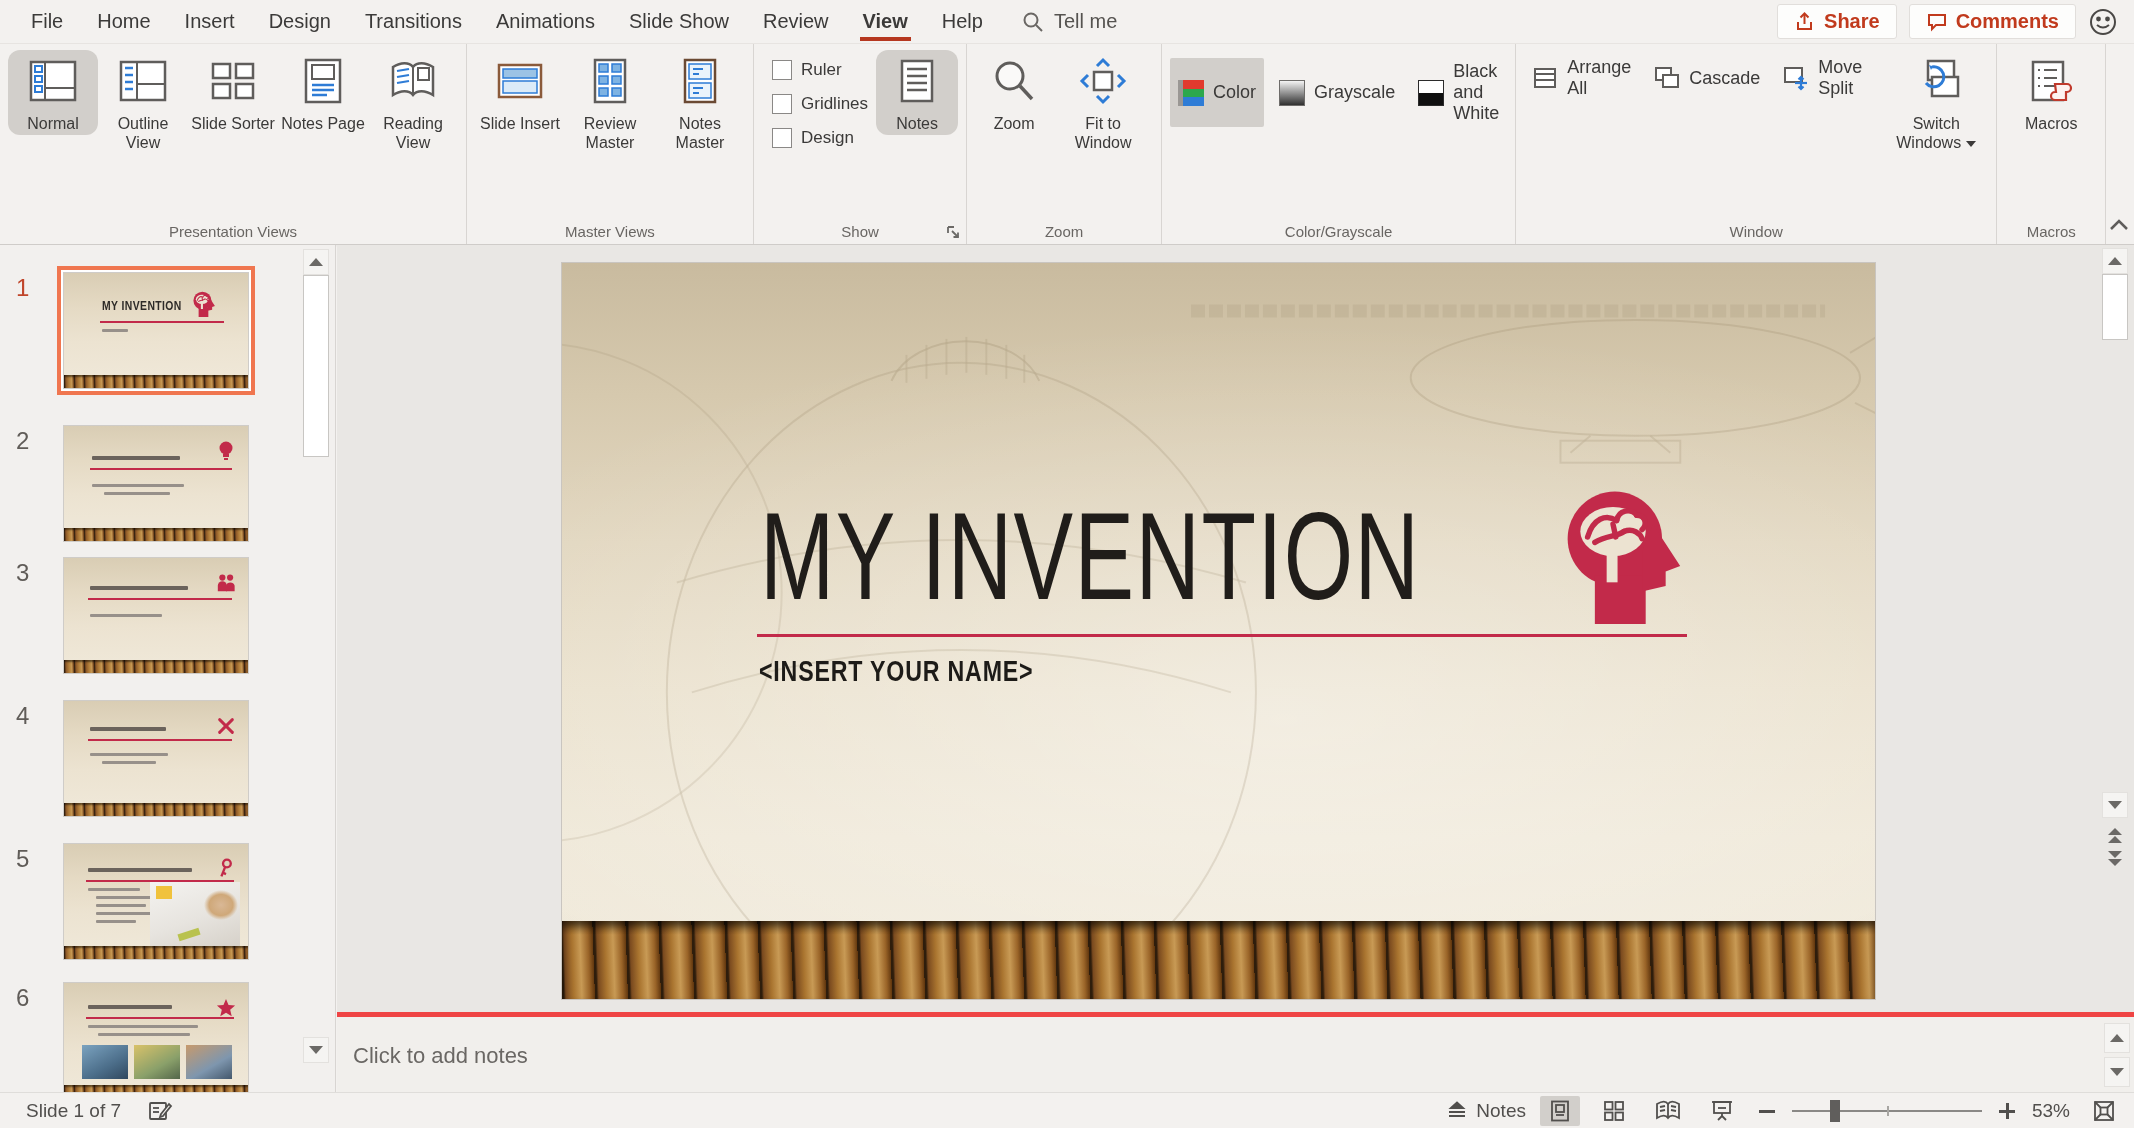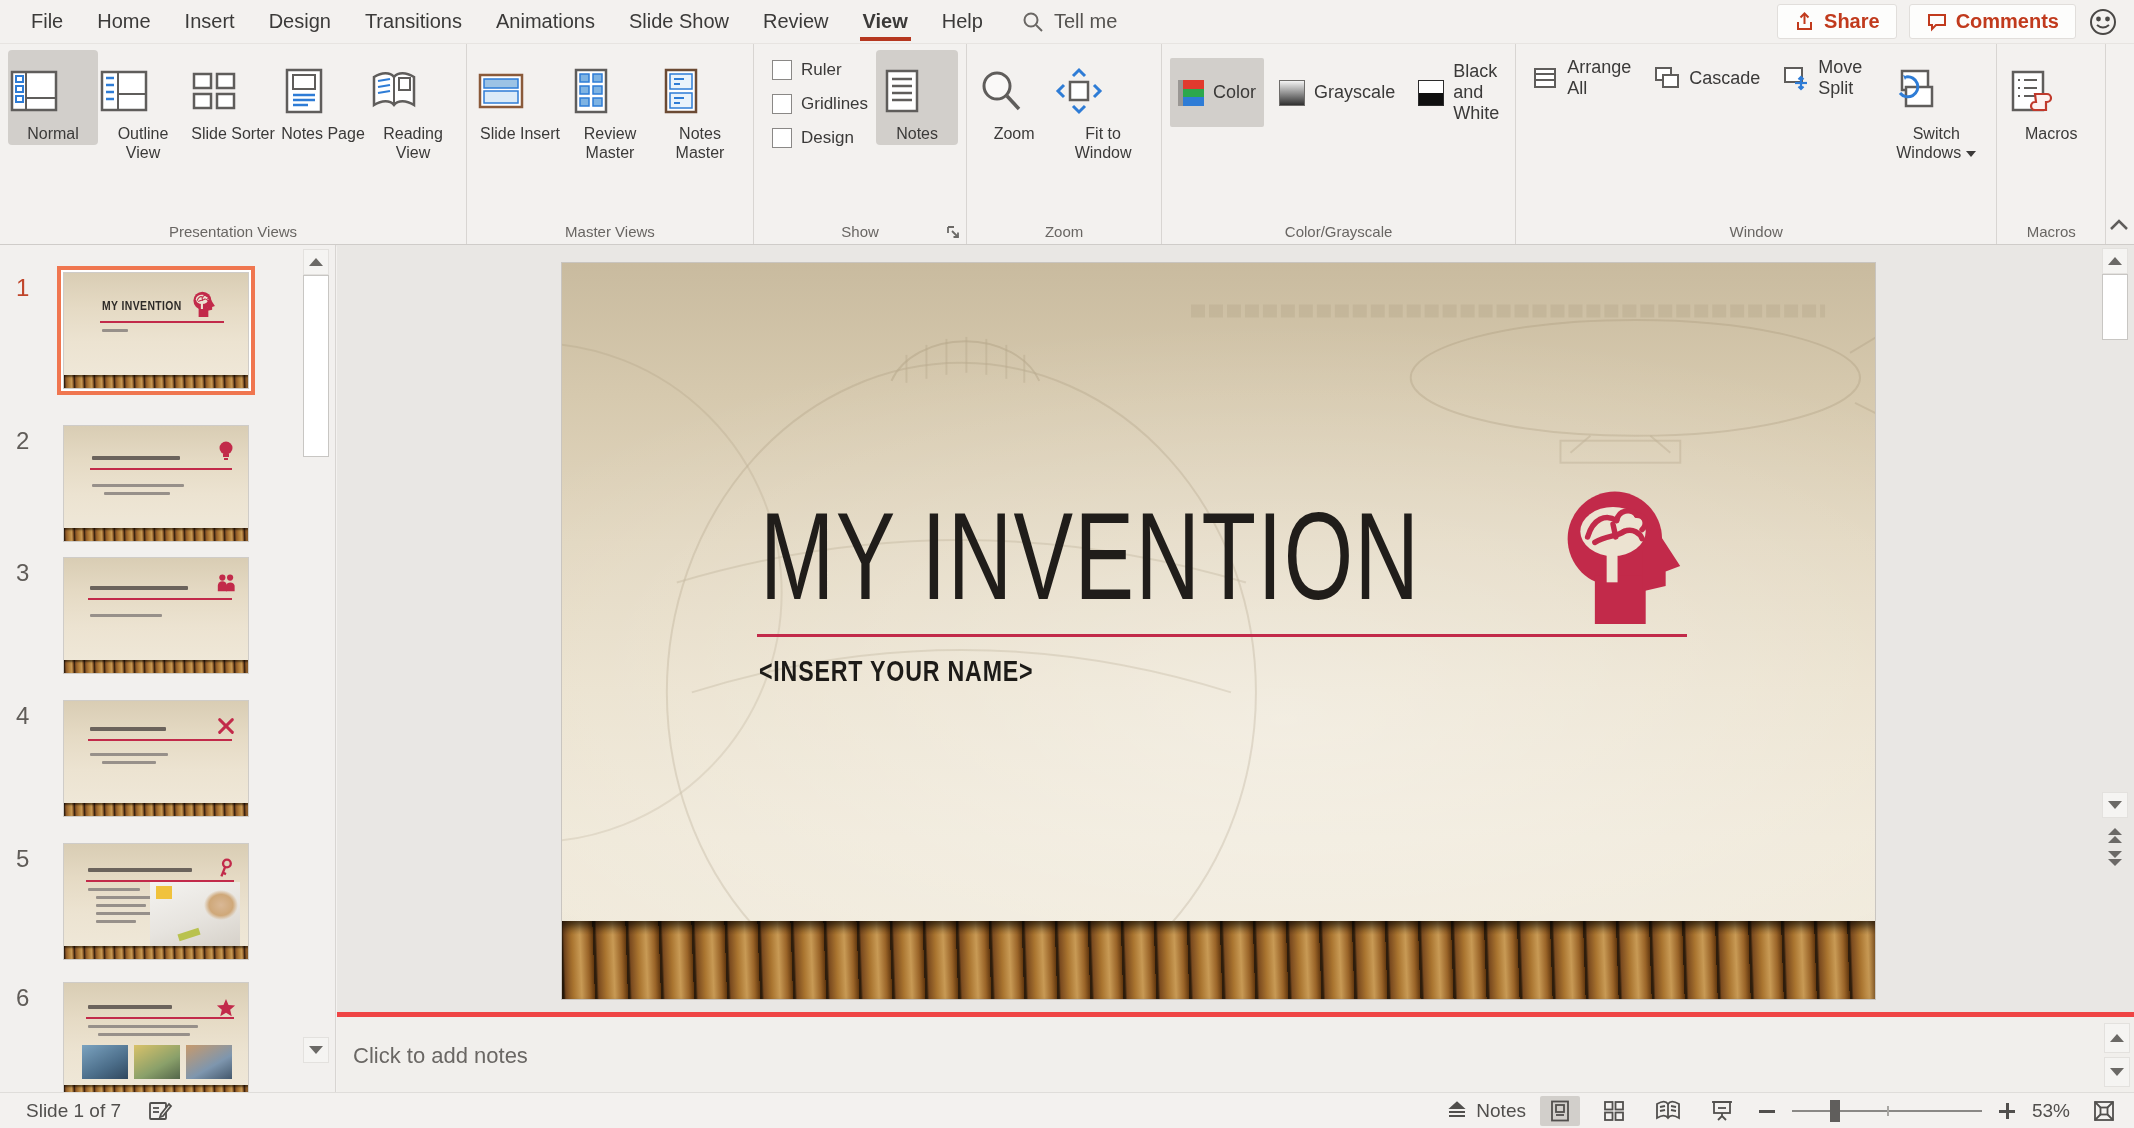--- a/index.html
+++ b/index.html
@@ -21,21 +21,21 @@
   .menu-item.active::after{content:"";position:absolute;left:14px;right:14px;bottom:2px;height:4px;background:var(--red);}
   .tellme{display:flex;align-items:flex-end;gap:10px;margin-left:22px;color:#555350;font-size:20px;}
   .menubar-right{margin-left:auto;display:flex;align-items:center;gap:12px;padding-right:16px;}
   .chip-btn{display:flex;align-items:center;gap:8px;background:#fdfdfc;border:1px solid #e1dedb;border-radius:3px;padding:5px 16px;font-size:20px;font-weight:700;color:#c13a1d;}
   .smiley{width:30px;height:30px;}
 
   
   .ribbon{position:absolute;left:0;top:44px;width:100%;height:201px;background:var(--chrome);border-bottom:1px solid var(--line2);display:flex;box-shadow:0 1px 2px rgba(0,0,0,.05);}
   .rgroup{position:relative;border-right:1px solid var(--line);padding:6px 8px 30px 8px;display:flex;align-items:flex-start;}
   .rgroup-label{position:absolute;bottom:4px;left:0;width:100%;text-align:center;font-size:15px;color:#696663;}
-  .bigbtn{width:90px;display:flex;flex-direction:column;padding:17px 2px 2px 2px;border-radius:4px;}
+  .bigbtn{width:90px;display:flex;flex-direction:column;align-items:center;padding:7px 2px 2px 2px;border-radius:12px;}
   .bigbtn.selected{background:var(--sel);}
   .bigbtn .blabel{margin-top:9px;font-size:16px;line-height:19px;text-align:center;color:var(--txt);}
   .ric{width:48px;height:48px;}
   .caret-down{display:inline-block;width:0;height:0;border-left:5px solid transparent;border-right:5px solid transparent;border-top:6px solid var(--txt);margin-left:5px;vertical-align:middle;}
   .chk-col{display:flex;flex-direction:column;gap:14px;padding:10px 8px 0 10px;}
   .chk-row{display:flex;align-items:center;gap:9px;font-size:17px;color:var(--txt);}
   .chk-box{width:20px;height:20px;background:#fff;border:1.5px solid #8a8886;}
   .launcher{position:absolute;right:5px;bottom:4px;width:15px;height:15px;}
   .swatch{width:26px;height:26px;flex:none;}
   .swatch.color{background:linear-gradient(180deg,#e23a2e 0 34%,#2ca84c 34% 67%,var(--blue) 67% 100%);border-left:5px solid #9a9794;}

